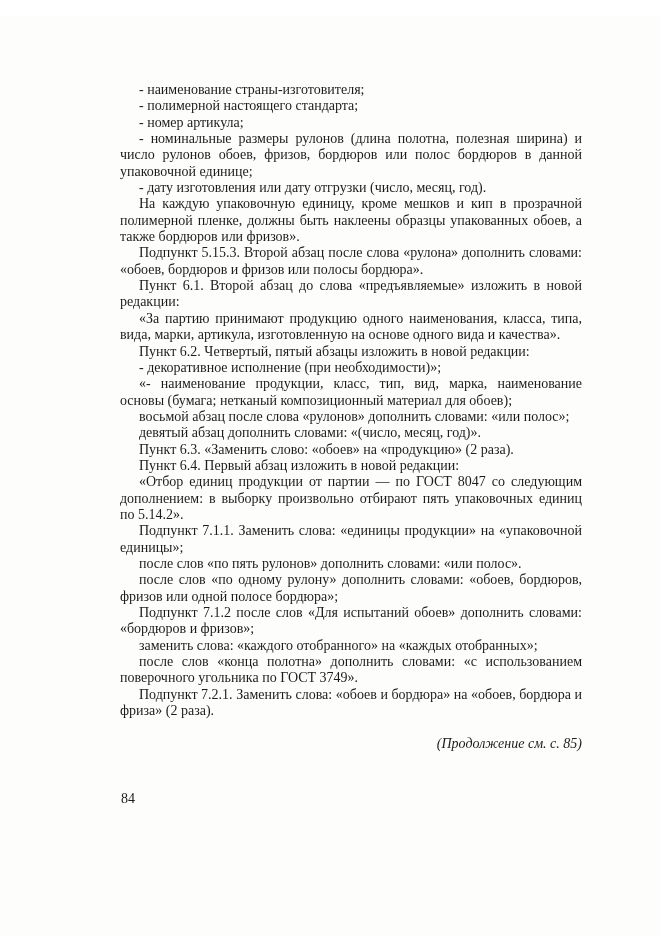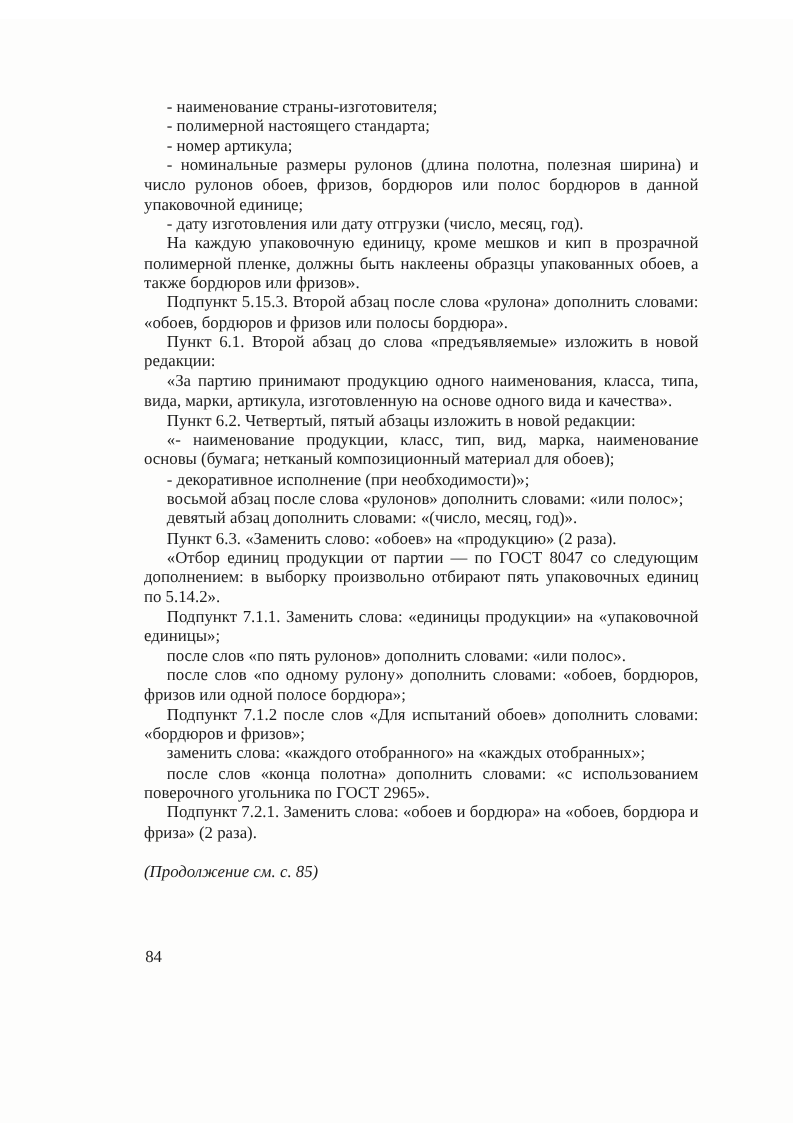--- a/index.html
+++ b/index.html
@@ -25,20 +25,21 @@
     font-size: 14px;
     line-height: 16.35px;
     text-align: justify;
   }
   .content p {
     margin: 0;
     padding: 0;
     text-indent: 19px;
   }
   .continuation {
+    text-align: right;
     font-style: italic;
     text-indent: 0 !important;
     margin-top: 17px !important;
   }
   .page-number {
     position: absolute;
     left: 121px;
     top: 775px;
     font-size: 14px;
     line-height: 16px;
@@ -53,30 +54,31 @@
         <p>- наименование страны-изготовителя;</p>
         <p>- полимерной настоящего стандарта;</p>
         <p>- номер артикула;</p>
         <p>- номинальные размеры рулонов (длина полотна, полезная ширина) и число рулонов обоев, фризов, бордюров или полос бордюров в данной упаковочной единице;</p>
         <p>- дату изготовления или дату отгрузки (число, месяц, год).</p>
         <p>На каждую упаковочную единицу, кроме мешков и кип в прозрачной полимерной пленке, должны быть наклеены образцы упакованных обоев, а также бордюров или фризов».</p>
         <p>Подпункт 5.15.3. Второй абзац после слова «рулона» дополнить словами: «обоев, бордюров и фризов или полосы бордюра».</p>
         <p>Пункт 6.1. Второй абзац до слова «предъявляемые» изложить в новой редакции:</p>
         <p>«За партию принимают продукцию одного наименования, класса, типа, вида, марки, артикула, изготовленную на основе одного вида и качества».</p>
         <p>Пункт 6.2. Четвертый, пятый абзацы изложить в новой редакции:</p>
+        <p>- декоративное исполнение (при необходимости)»;</p>
         <p>«- наименование продукции, класс, тип, вид, марка, наименование основы (бумага; нетканый композиционный материал для обоев);</p>
-        <p>- декоративное исполнение (при необходимости)»;</p>
         <p>восьмой абзац после слова «рулонов» дополнить словами: «или полос»;</p>
         <p>девятый абзац дополнить словами: «(число, месяц, год)».</p>
         <p>Пункт 6.3. «Заменить слово: «обоев» на «продукцию» (2 раза).</p>
+        <p>Пункт 6.4. Первый абзац изложить в новой редакции:</p>
         <p>«Отбор единиц продукции от партии — по ГОСТ 8047 со следующим дополнением: в выборку произвольно отбирают пять упаковочных единиц по 5.14.2».</p>
         <p>Подпункт 7.1.1. Заменить слова: «единицы продукции» на «упаковочной единицы»;</p>
         <p>после слов «по пять рулонов» дополнить словами: «или полос».</p>
         <p>после слов «по одному рулону» дополнить словами: «обоев, бордюров, фризов или одной полосе бордюра»;</p>
         <p>Подпункт 7.1.2 после слов «Для испытаний обоев» дополнить словами: «бордюров и фризов»;</p>
         <p>заменить слова: «каждого отобранного» на «каждых отобранных»;</p>
-        <p>после слов «конца полотна» дополнить словами: «с использованием поверочного угольника по ГОСТ 2965».</p>
+        <p>после слов «конца полотна» дополнить словами: «с использованием поверочного угольника по ГОСТ 3749».</p>
         <p>Подпункт 7.2.1. Заменить слова: «обоев и бордюра» на «обоев, бордюра и фриза» (2 раза).</p>
       </div>
     <p class="continuation">(Продолжение см. с. 85)</p>
   </div>
   <div class="page-number">84</div>
 </div>
 
 </body></html>

